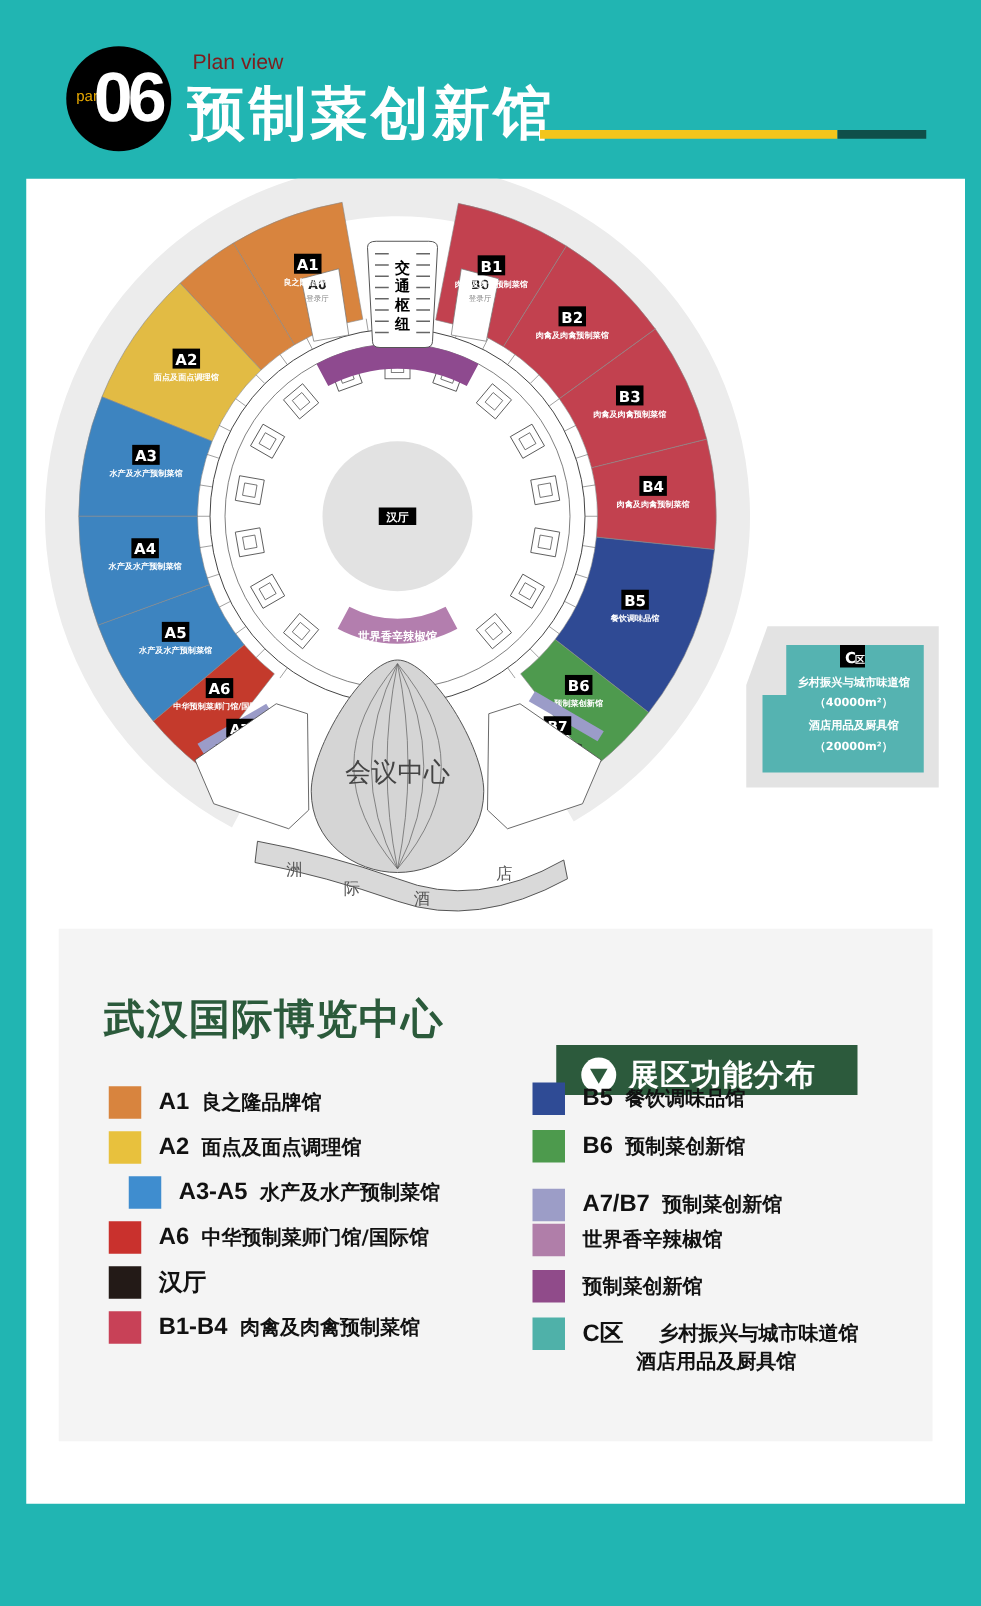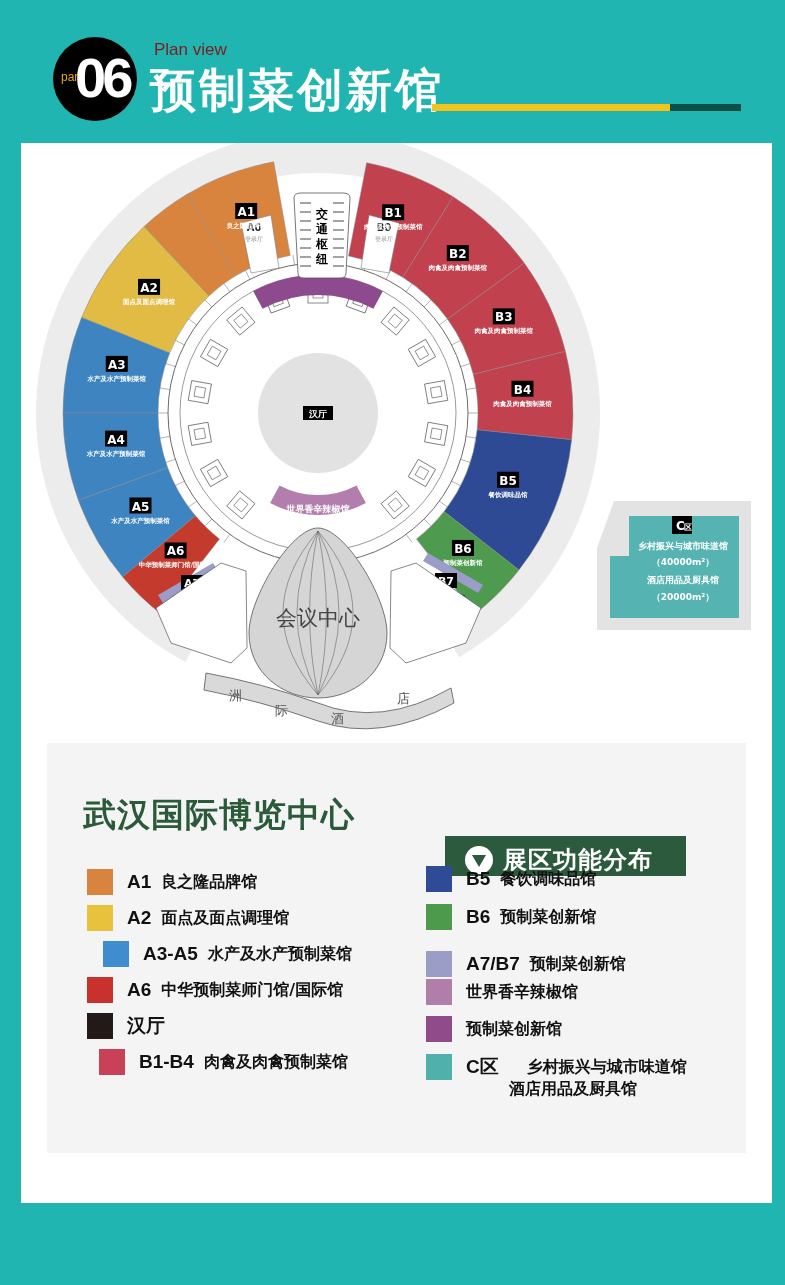--- a/index.html
+++ b/index.html
@@ -270,21 +270,21 @@
     </div>
     <div class="litem" style="left:40px;top:234px">
       <span class="swatch" style="background:#c9312d"></span>
       <span class="code">A6</span>
       <span class="desc">中华预制菜师门馆/国际馆</span>
     </div>
     <div class="litem" style="left:40px;top:270px">
       <span class="swatch" style="background:#231a17"></span>
       <span class="code" style="font-size:19px">汉厅</span>
     </div>
-    <div class="litem" style="left:52px;top:306px">
+    <div class="litem" style="left:40px;top:306px">
       <span class="swatch" style="background:#c84157"></span>
       <span class="code">B1-B4</span>
       <span class="desc">肉禽及肉禽预制菜馆</span>
     </div>
 
     <div class="litem" style="left:379px;top:123px">
       <span class="swatch" style="background:#2f4b95"></span>
       <span class="code">B5</span>
       <span class="desc">餐饮调味品馆</span>
     </div>

